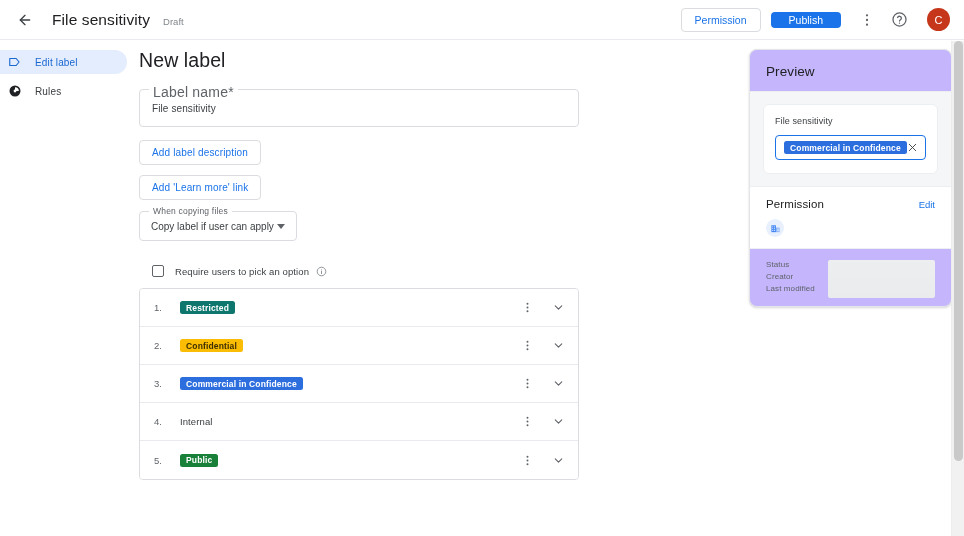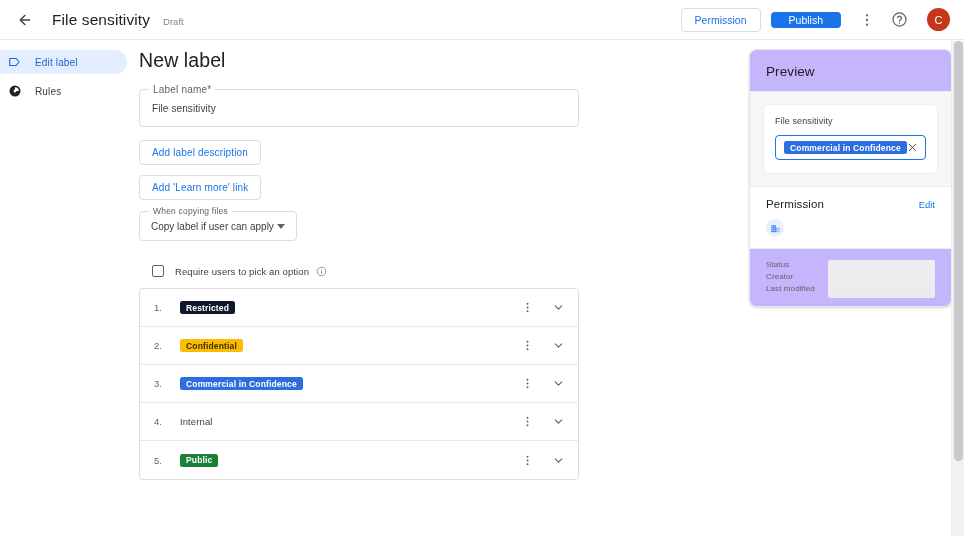--- a/index.html
+++ b/index.html
@@ -158,21 +158,21 @@
     display: flex;
     align-items: center;
     padding: 0 12px;
     margin-bottom: 13px;
   }
   .outlined-field .legend {
     position: absolute;
     top: -6px; left: 9px;
     background: #fff;
     padding: 0 4px;
-    font-size: 10px;
+    font-size: 14px;
     color: #5f6368;
     letter-spacing: .2px;
   }
   .outlined-field .value {
     font-size: 10px;
     color: #3c4043;
     letter-spacing: .1px;
   }
 
   .text-btn {
@@ -526,21 +526,21 @@
               <line x1="12" y1="11" x2="12" y2="16.6" stroke-linecap="round"></line>
             <circle cx="12" cy="7.6" r="0.95" fill="currentColor" stroke="none"></circle>
           </svg>
         </span>
       </div>
 
       <div class="options-card">
 
       <div class="option-row">
             <span class="opt-num">1.</span>
-            <span class="chip" style="background: #0f172a; color: rgb(255, 255, 255);">Restricted</span>
+            <span class="chip" style="background: #0f766e; color: rgb(255, 255, 255);">Restricted</span>
             <div class="opt-actions">
               <span class="mini-icon">
                 <svg width="13" height="13" viewBox="0 0 24 24" fill="currentColor">
                   <circle cx="12" cy="5" r="1.8"></circle>
                   <circle cx="12" cy="12" r="1.8"></circle>
                   <circle cx="12" cy="19" r="1.8"></circle>
                 </svg>
               </span>
               <span class="mini-icon">
                 <svg width="13" height="13" viewBox="0 0 24 24" fill="none" stroke="currentColor" stroke-width="2" stroke-linecap="round" stroke-linejoin="round">

